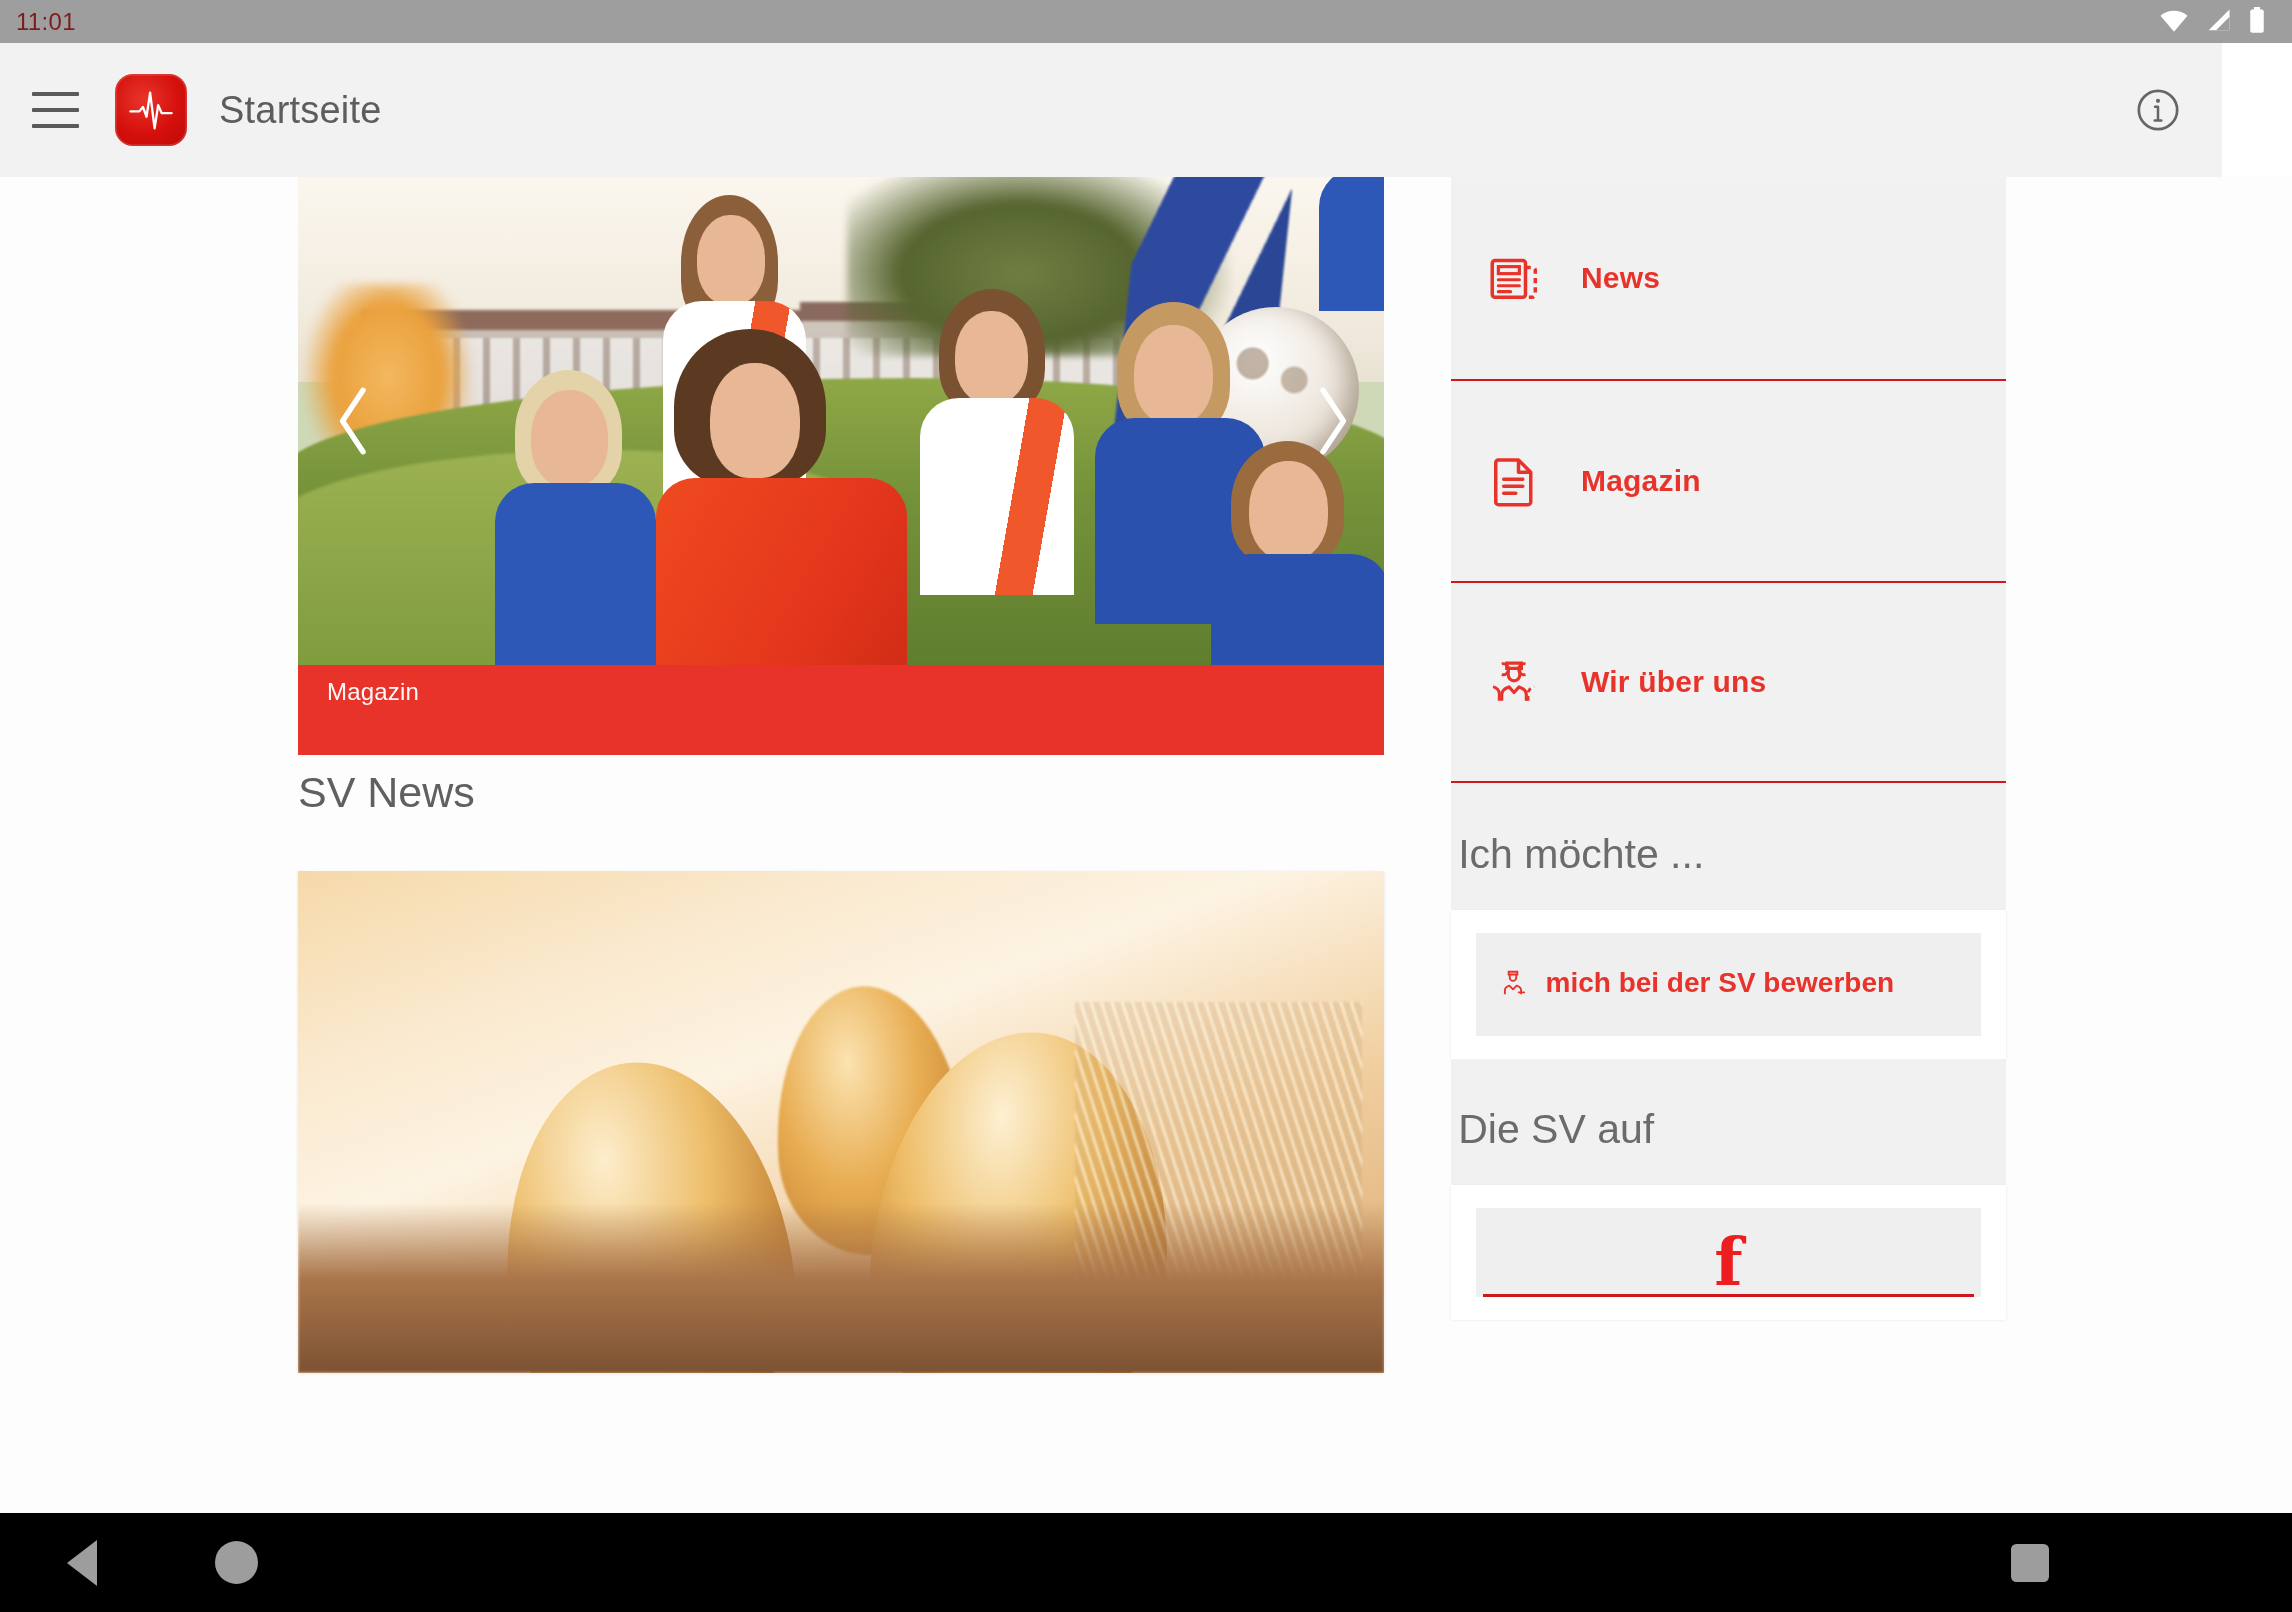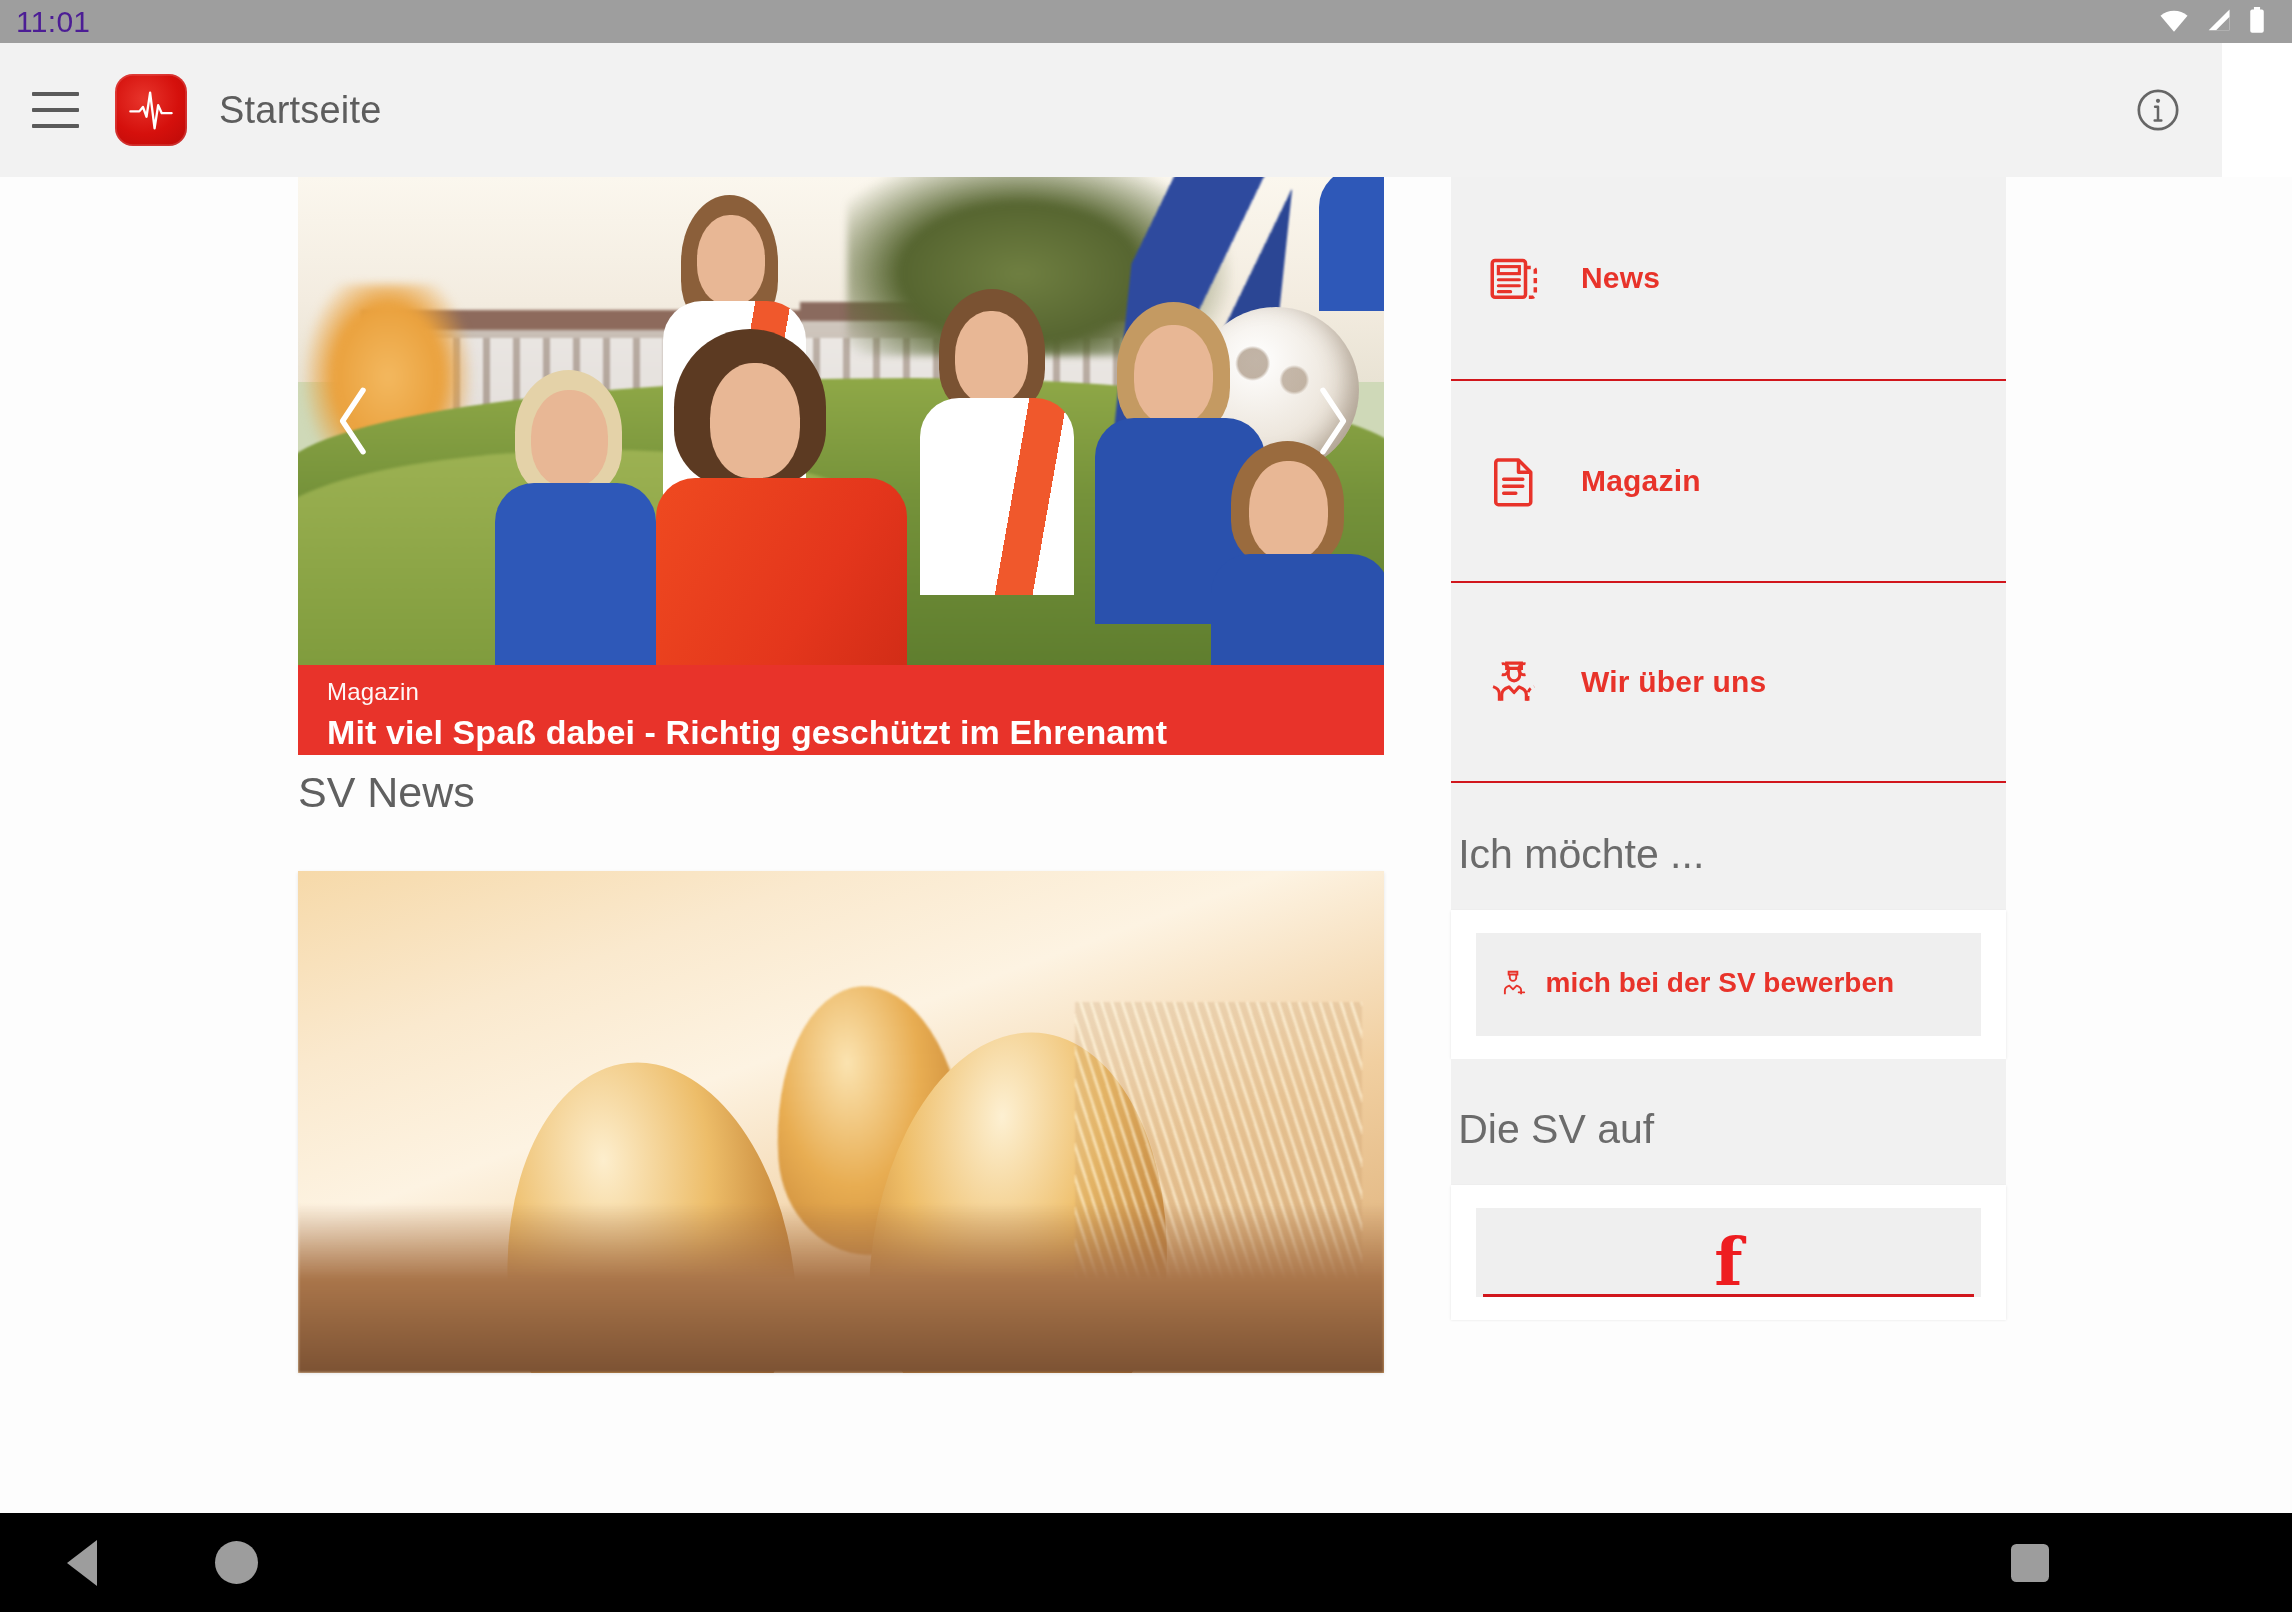--- a/index.html
+++ b/index.html
@@ -13,22 +13,22 @@
   
   .statusbar {
     position: absolute; top: 0; left: 0;
     width: 2293px; height: 43px;
     background: #9e9e9e;
     display: flex; align-items: center;
     padding: 0 27px 0 16px;
     color: #ffffff;
   }
   .statusbar .clock {
-    font-size: 30px; letter-spacing: 0.3px;
-    color: #4c1d95;
+    font-size: 24px; letter-spacing: 0.3px;
+    color: #7f1d1d;
   }
   .statusbar .sys-icons {
     margin-left: auto; display: flex; align-items: center; gap: 16px;
   }
 
   
   .appbar {
     position: absolute; top: 43px; left: 0;
     width: 2222px; height: 134px;
     background: #f2f2f2;
@@ -361,21 +361,20 @@
         </div>
         <div class="hero-arrow right">
           <svg width="41" height="75" viewBox="0 0 24 44">
             <polyline points="7,4 19,22 7,40" fill="none" stroke="#fff" stroke-width="3.2" stroke-linecap="round" stroke-linejoin="round"></polyline>
           </svg>
         </div>
       </div>
 
       <div class="hero-caption">
         <div class="hero-cat">Magazin</div>
-        <div class="hero-title">Mit viel Spaß dabei - Richtig geschützt im Ehrenamt</div>
       </div>
     </div>
 
     <div class="sv-news-head">SV News</div>
 
     <div class="news-card">
       <div class="egg-bg">
         <div class="egg-glow"></div>
         <div class="egg back"></div>
         <div class="egg left"></div>

